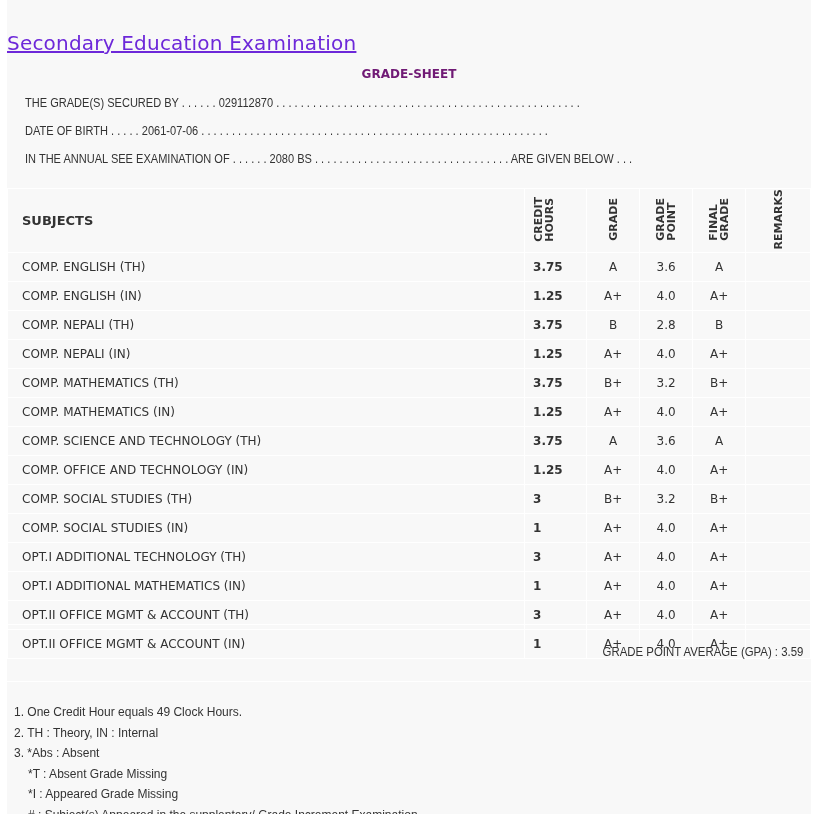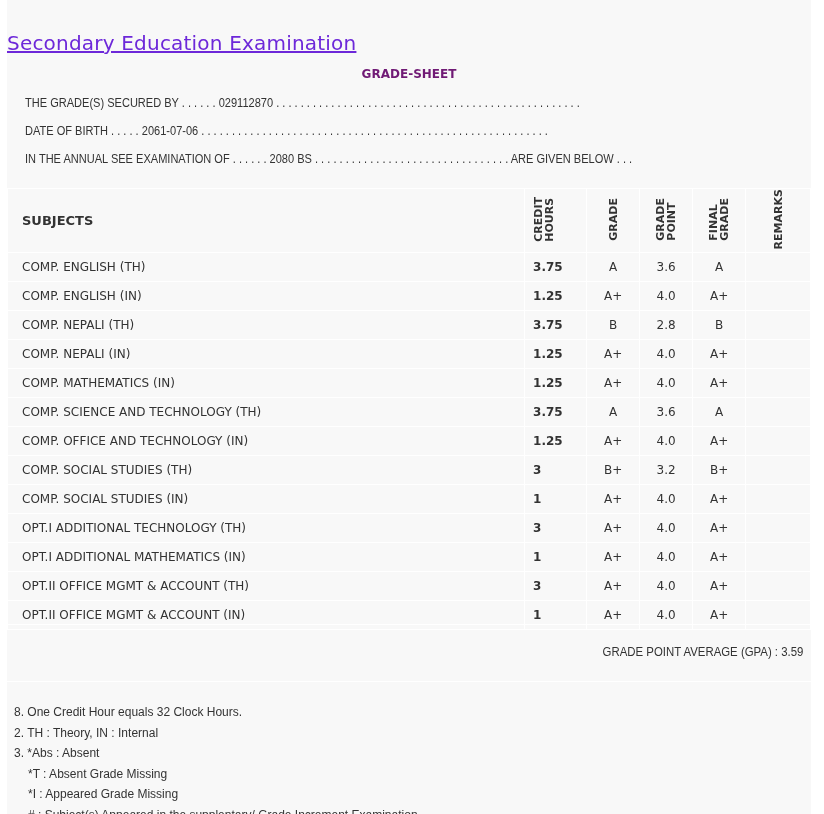--- a/index.html
+++ b/index.html
@@ -182,20 +182,28 @@
         </tr>
         <tr>
           <td class="col-subject sub-cell">COMP. NEPALI (IN)</td>
           <td class="col-credit">1.25</td>
           <td class="col-grade">A+</td>
           <td class="col-point">4.0</td>
           <td class="col-final">A+</td>
           <td class="col-remarks"></td>
         </tr>
         <tr>
+          <td class="col-subject sub-cell">COMP. MATHEMATICS (TH)</td>
+          <td class="col-credit">3.75</td>
+          <td class="col-grade">B+</td>
+          <td class="col-point">3.2</td>
+          <td class="col-final">B+</td>
+          <td class="col-remarks"></td>
+        </tr>
+        <tr>
           <td class="col-subject sub-cell">COMP. MATHEMATICS (IN)</td>
           <td class="col-credit">1.25</td>
           <td class="col-grade">A+</td>
           <td class="col-point">4.0</td>
           <td class="col-final">A+</td>
           <td class="col-remarks"></td>
         </tr>
         <tr>
           <td class="col-subject sub-cell">COMP. SCIENCE AND TECHNOLOGY (TH)</td>
           <td class="col-credit">3.75</td>
@@ -261,20 +269,20 @@
           <td class="col-remarks"></td>
         </tr>
       </tbody>
   </table>
 
   <div class="gpa-row">
     <div class="gpa-text">GRADE POINT AVERAGE (GPA) : 3.59</div>
   </div>
 
   <div class="notes" id="notes">
-      <div class="note">8. One Credit Hour equals 32 Clock Hours.</div>
+      <div class="note">1. One Credit Hour equals 49 Clock Hours.</div>
       <div class="note">2. TH : Theory, IN : Internal</div>
       <div class="note">3. *Abs : Absent</div>
       <div class="note indent">*T : Absent Grade Missing</div>
       <div class="note indent">*I : Appeared Grade Missing</div>
       <div class="note indent"># : Subject(s) Appeared in the supplentary/ Grade Increment Examination</div>
     </div>
 </div>
 
 </body></html>

